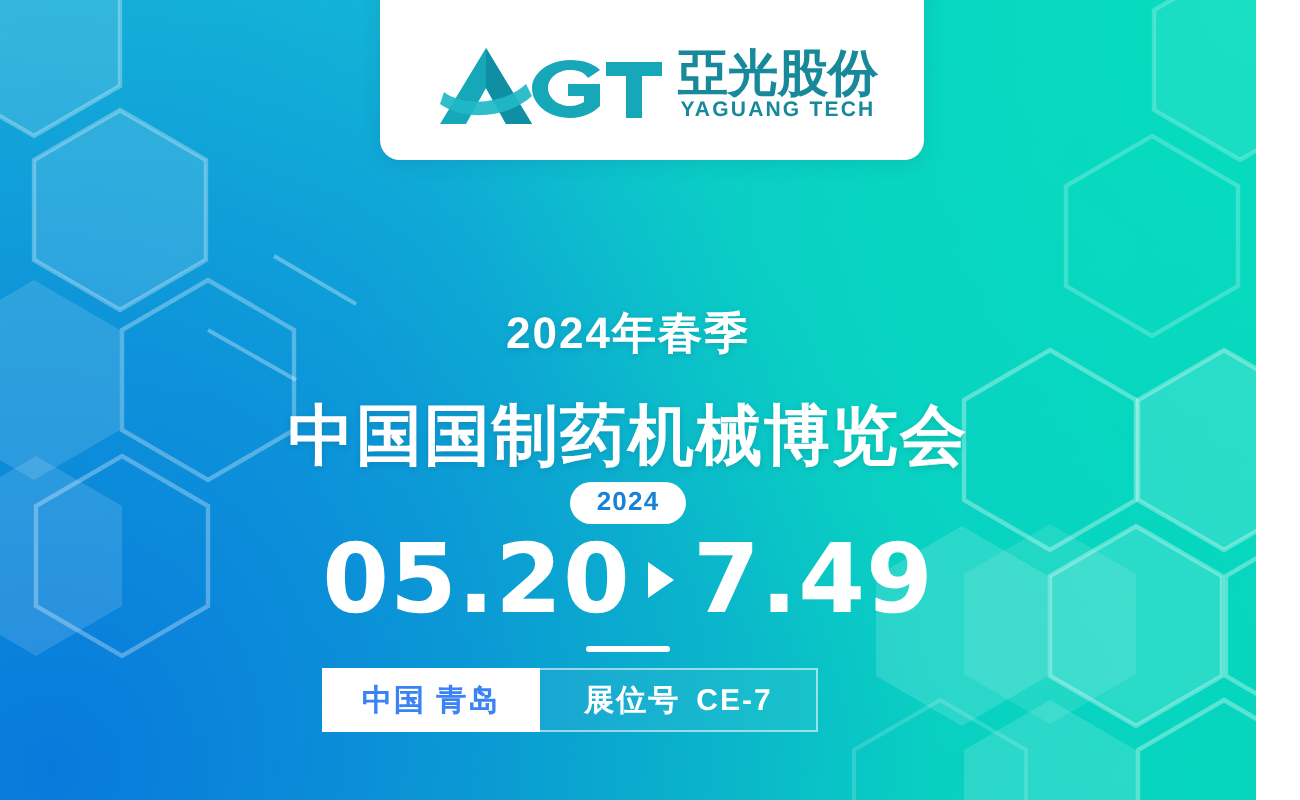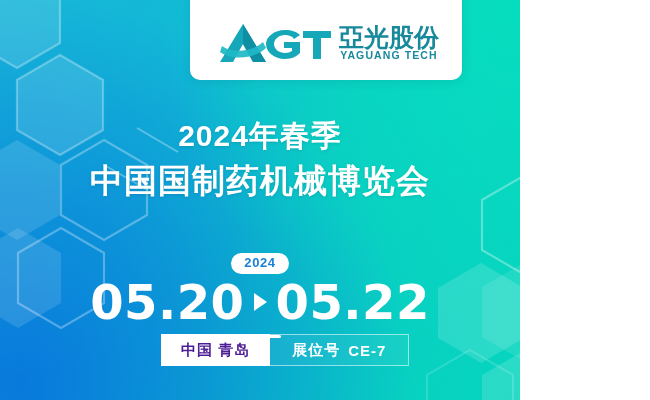--- a/index.html
+++ b/index.html
@@ -6,21 +6,21 @@
     margin: 0;
     padding: 0;
     background: #ffffff;
   }
   body {
     font-family: "Liberation Sans", "DejaVu Sans", sans-serif;
   }
 
   #banner {
     position: relative;
-    width: 520px;
+    width: 628px;
     height: 400px;
     overflow: hidden;
     background: linear-gradient(115deg,
         #0bc7d4 0%,
         #08d2c4 14%,
         #06d6c0 26%,
         #10bcd0 42%,
         #1499dd 60%,
         #0f82d8 76%,
         #0b7ad8 100%);
@@ -87,43 +87,43 @@
 
   
   #title-block {
     position: absolute;
     left: 0;
     right: 0;
     top: 116px;
     text-align: center;
   }
   #title-line-1 {
-    font-size: 30px;
+    font-size: 22px;
     font-weight: bold;
     color: #ffffff;
     letter-spacing: 1px;
     text-shadow: 0 1px 3px rgba(0,60,90,0.18);
+    margin-top: 36px;
   }
   #title-line-2 {
-    margin-top: 2px;
+    margin-top: 14px;
     font-size: 33px;
     font-weight: bold;
     color: #ffffff;
     letter-spacing: 1px;
     text-shadow: 0 1px 3px rgba(0,60,90,0.18);
   }
 
   
   #date-block {
     position: absolute;
     left: 0;
     right: 0;
     top: 241px;
     text-align: center;
-    margin-top: 12px;
   }
   #year-pill {
     display: inline-block;
     background: #ffffff;
     color: #1a82d6;
     font-size: 13px;
     font-weight: bold;
     letter-spacing: 0.6px;
     border-radius: 20px;
     padding: 2px 13px 3px;
@@ -161,21 +161,21 @@
   #info-bar {
     position: absolute;
     left: 161px;
     top: 334px;
     display: flex;
     align-items: stretch;
     height: 32px;
   }
   #venue-box {
     background: #ffffff;
-    color: #4c1d95;
+    color: #3b82f6;
     font-size: 15px;
     font-weight: bold;
     display: flex;
     align-items: center;
     padding: 0 20px;
     letter-spacing: 1px;
   }
   #booth-box {
     color: #ffffff;
     font-size: 15px;
@@ -279,21 +279,21 @@
   <div id="title-block">
     <div id="title-line-1">2024年春季</div>
     <div id="title-line-2">中国国制药机械博览会</div>
   </div>
 
   <div id="date-block">
     <div id="year-pill">2024</div>
     <div id="date-range">
       <span id="date-start">05.20</span>
       <span id="date-arrow"></span>
-      <span id="date-end">05.22</span>
+      <span id="date-end">7.49</span>
     </div>
     <div id="date-divider"></div>
   </div>
 
   <div id="info-bar">
     <div id="venue-box">中国 青岛</div>
     <div id="booth-box">
       <span id="booth-label">展位号</span>
       <span id="booth-number">CE-7</span>
     </div>

